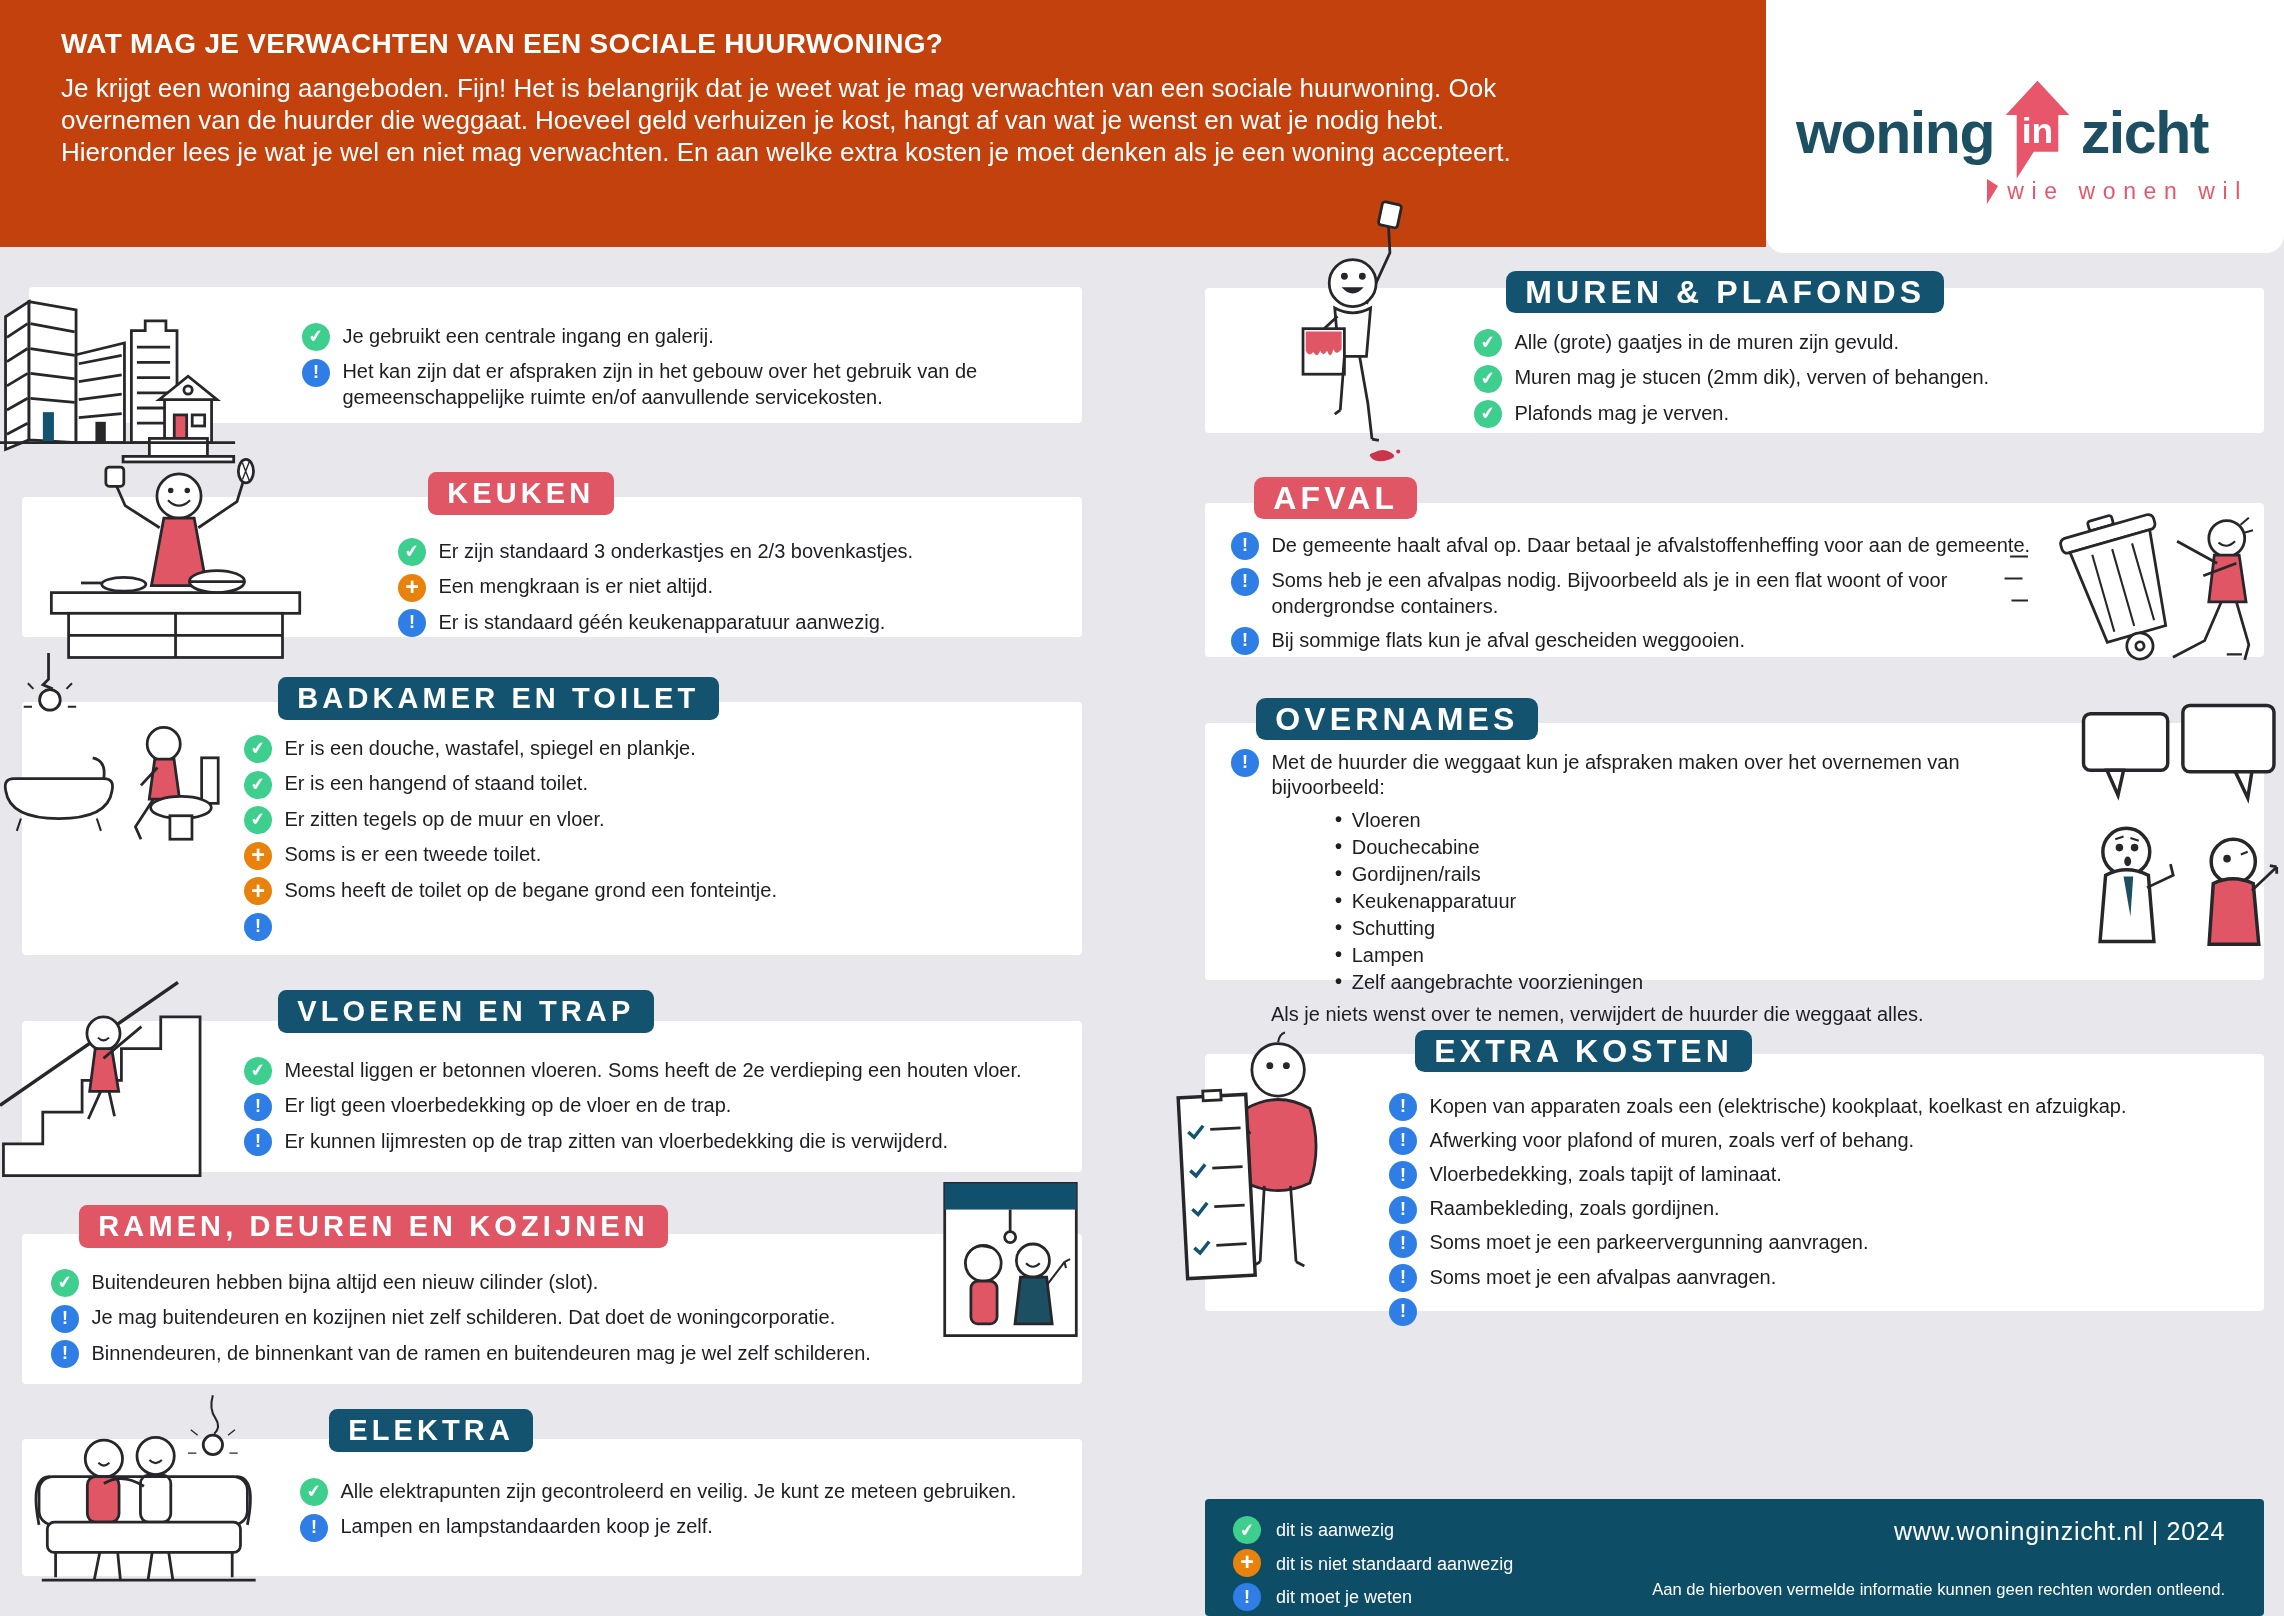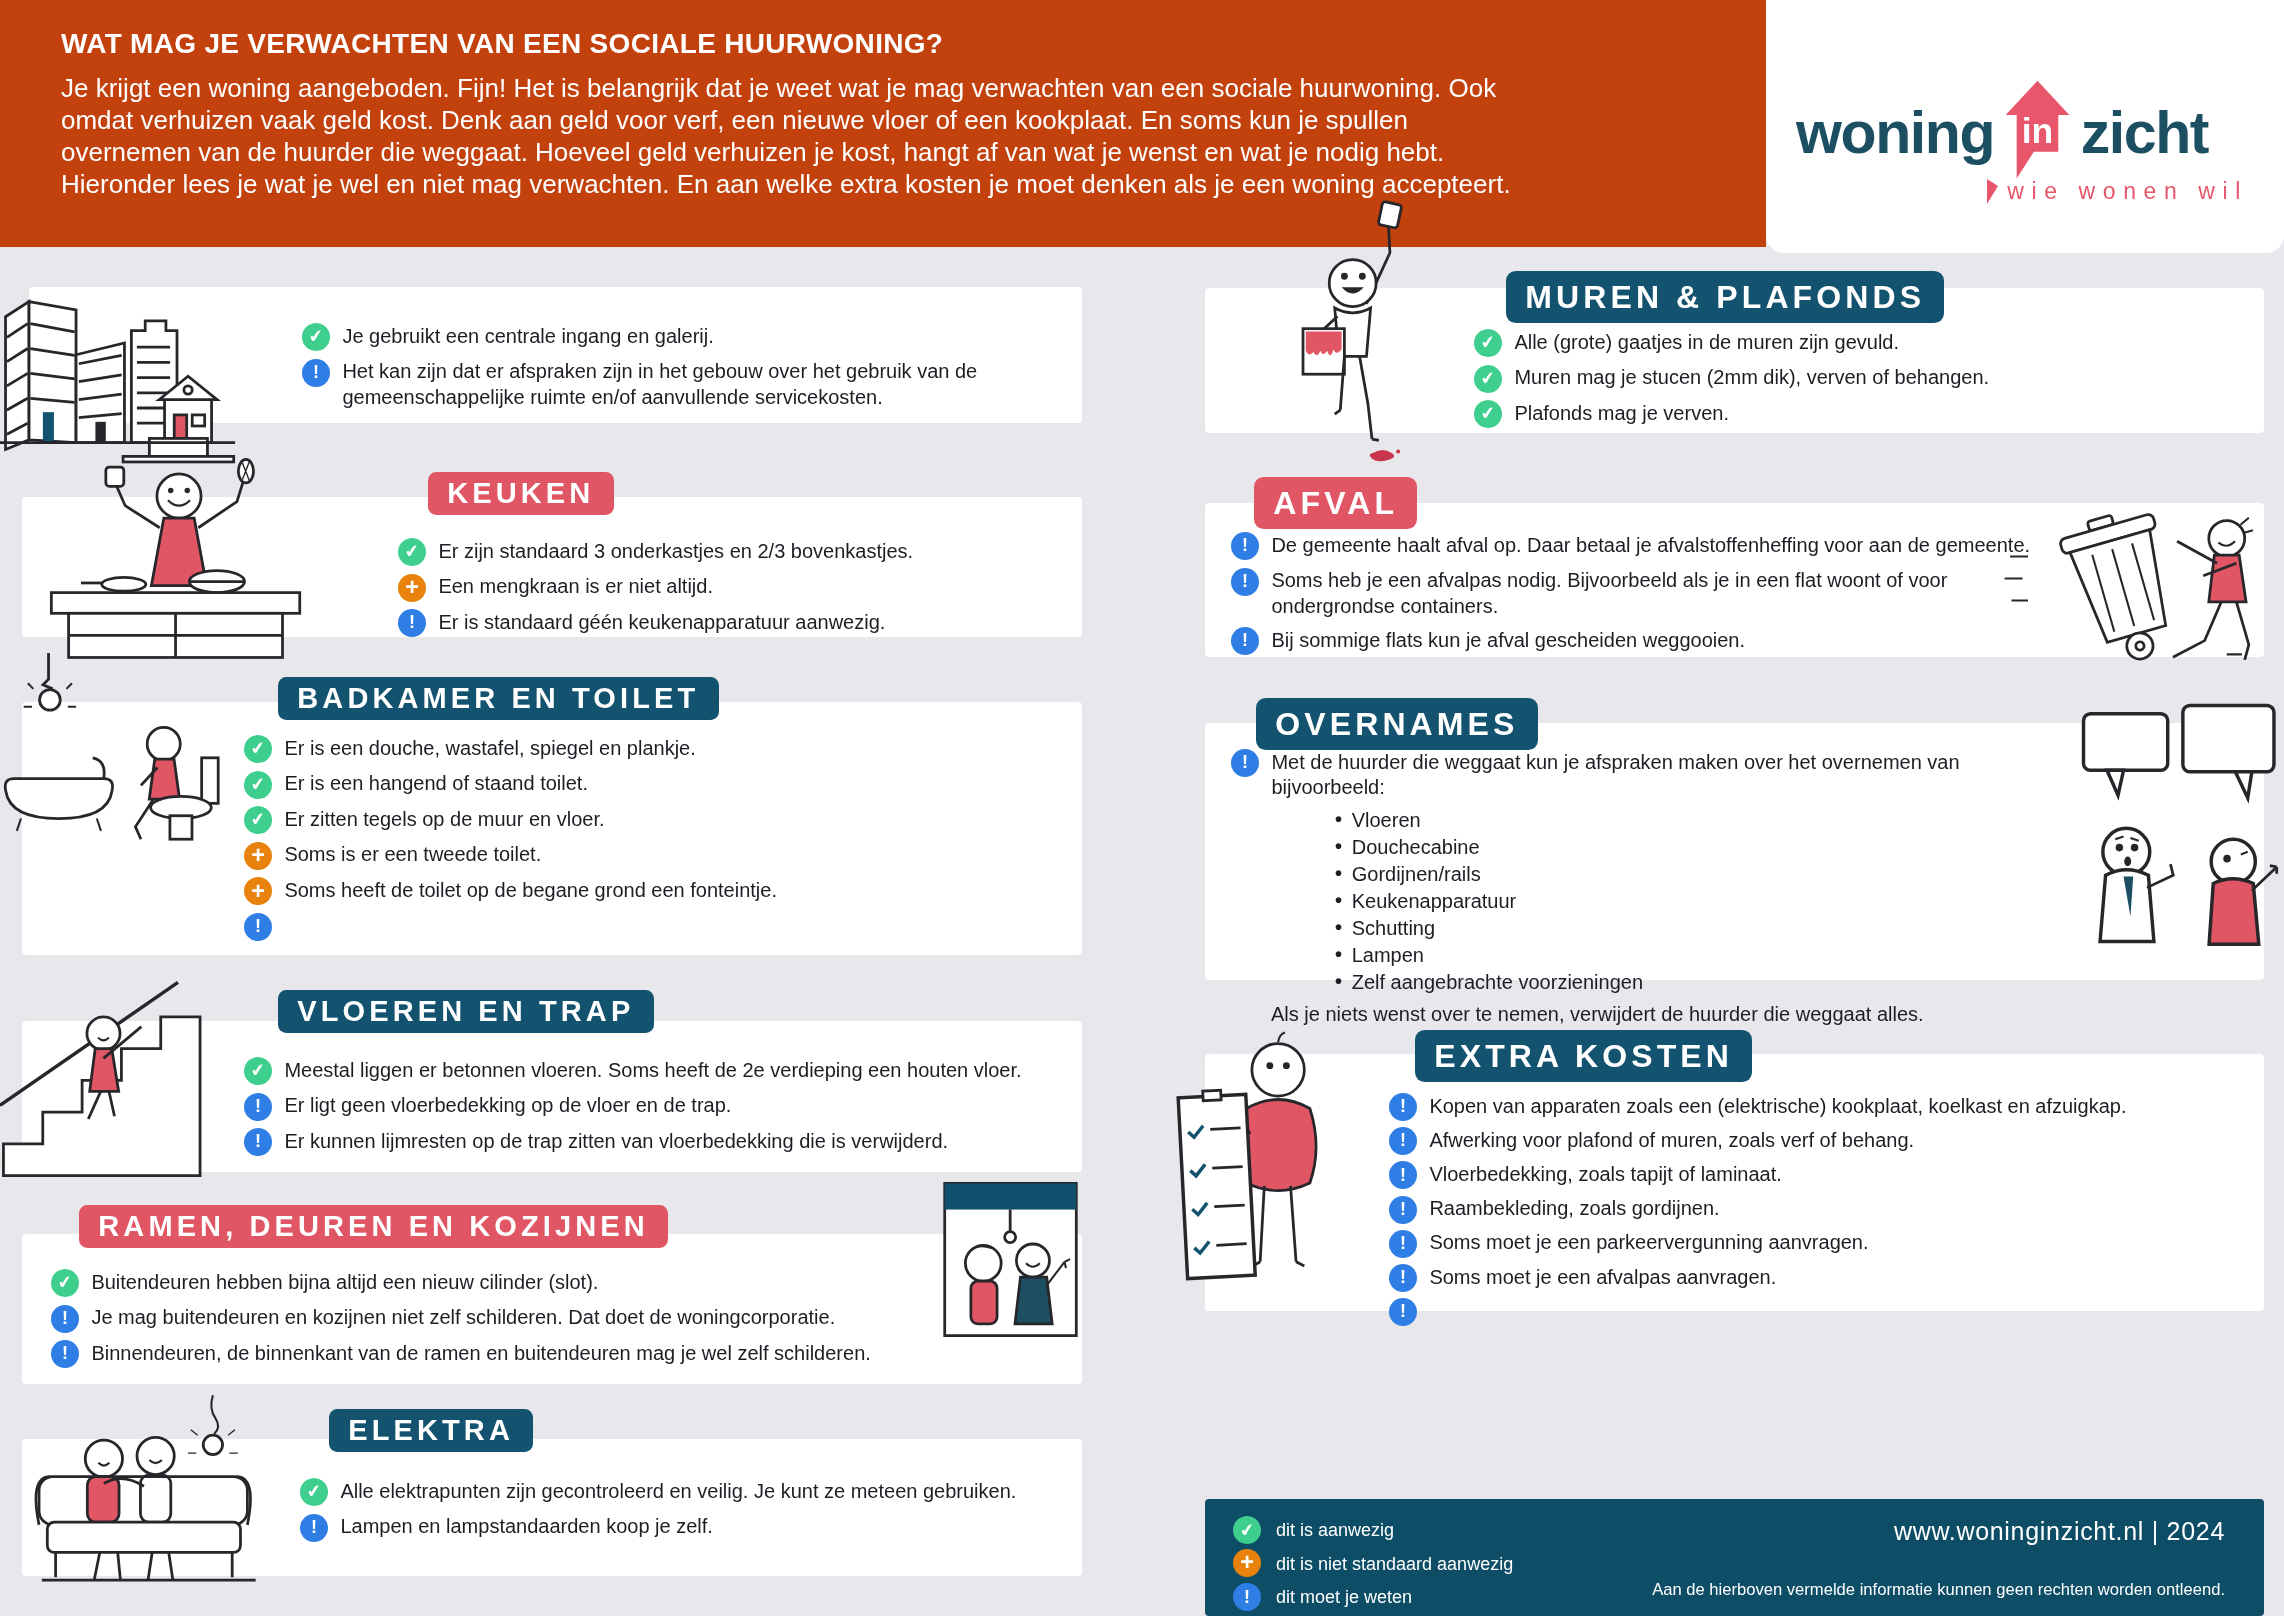--- a/index.html
+++ b/index.html
@@ -17,21 +17,21 @@
   .logo-tagline{position:absolute;right:36px;top:178px;display:flex;align-items:center;gap:9.7px;
                 color:#e8566b;font-size:23px;letter-spacing:7.6px;white-space:nowrap;}
   .tagline-tri{width:0;height:0;border-left:11px solid #e8566b;border-top:7px solid transparent;border-bottom:18px solid transparent;}
   
   .box{position:absolute;background:#fff;border-radius:4.1px;z-index:1;box-sizing:border-box;}
   .badge{position:absolute;z-index:3;color:#fff;font-weight:700;letter-spacing:4.1px;border-radius:8.3px;
          display:flex;align-items:center;padding:0 19.3px;white-space:nowrap;}
   .badge.red{background:#e05665;}
   .badge.teal{background:#14536f;}
   .badge.left-col{height:43px;font-size:29px;}
-  .badge.right-col{height:52px;font-size:32px;border-radius:9.7px;}
+  .badge.right-col{height:42px;font-size:32px;border-radius:9.7px;}
   
   .list{position:relative;}
   .li{display:flex;align-items:flex-start;gap:12.4px;font-size:20px;line-height:25.6px;margin-bottom:7.6px;}
   .li .tx{padding-top:0.7px;}
   .ic{width:28px;height:28px;border-radius:50%;flex-shrink:0;display:flex;align-items:center;justify-content:center;
       color:#fff;font-weight:800;font-size:17.3px;}
   .ic-check{background:#3ecf8e;transform:rotate(-8deg);}
   .ic-plus{background:#e8820d;font-size:23.5px;line-height:23.5px;}
   .ic-info{background:#2e7ee6;font-size:18px;}
   .li.sub{margin:0 0 2.8px 104px;line-height:23.5px;gap:9.7px;}
@@ -72,21 +72,20 @@
 </style>
 </head>
 <body>
 
 <div id="page">
 
   <div class="header-band">
     <div class="header-title">WAT MAG JE VERWACHTEN VAN EEN SOCIALE HUURWONING?</div>
     <div class="header-intro">
       <div>Je krijgt een woning aangeboden. Fijn! Het is belangrijk dat je weet wat je mag verwachten van een sociale huurwoning. Ook</div>
-      <div>omdat verhuizen vaak geld kost. Denk aan geld voor verf, een nieuwe vloer of een kookplaat. En soms kun je spullen</div>
       <div>overnemen van de huurder die weggaat. Hoeveel geld verhuizen je kost, hangt af van wat je wenst en wat je nodig hebt.</div>
       <div>Hieronder lees je wat je wel en niet mag verwachten. En aan welke extra kosten je moet denken als je een woning accepteert.</div>
     </div>
   </div>
 
   <div class="logo-panel">
     <div class="logo-row">
       <span class="logo-word">woning</span>
       <svg class="logo-house" viewBox="0 0 120 170">
         <polygon points="8,62 60,6 112,62" fill="#e8566b"></polygon>

